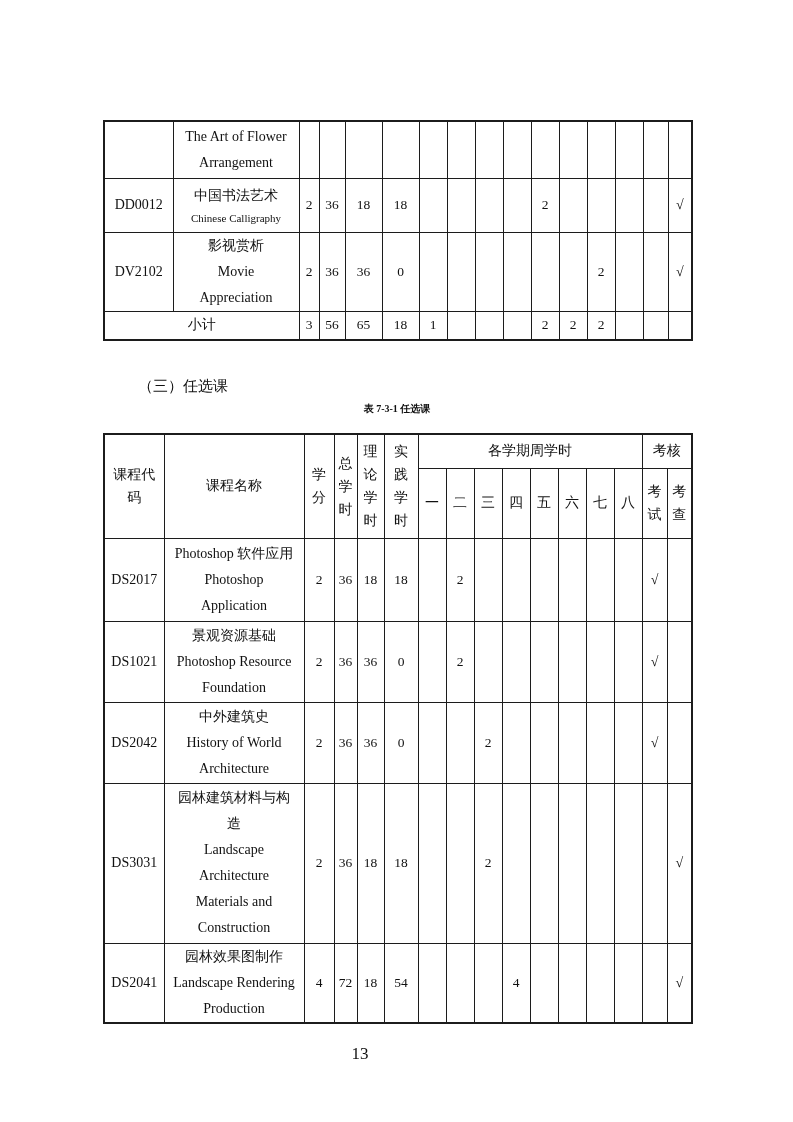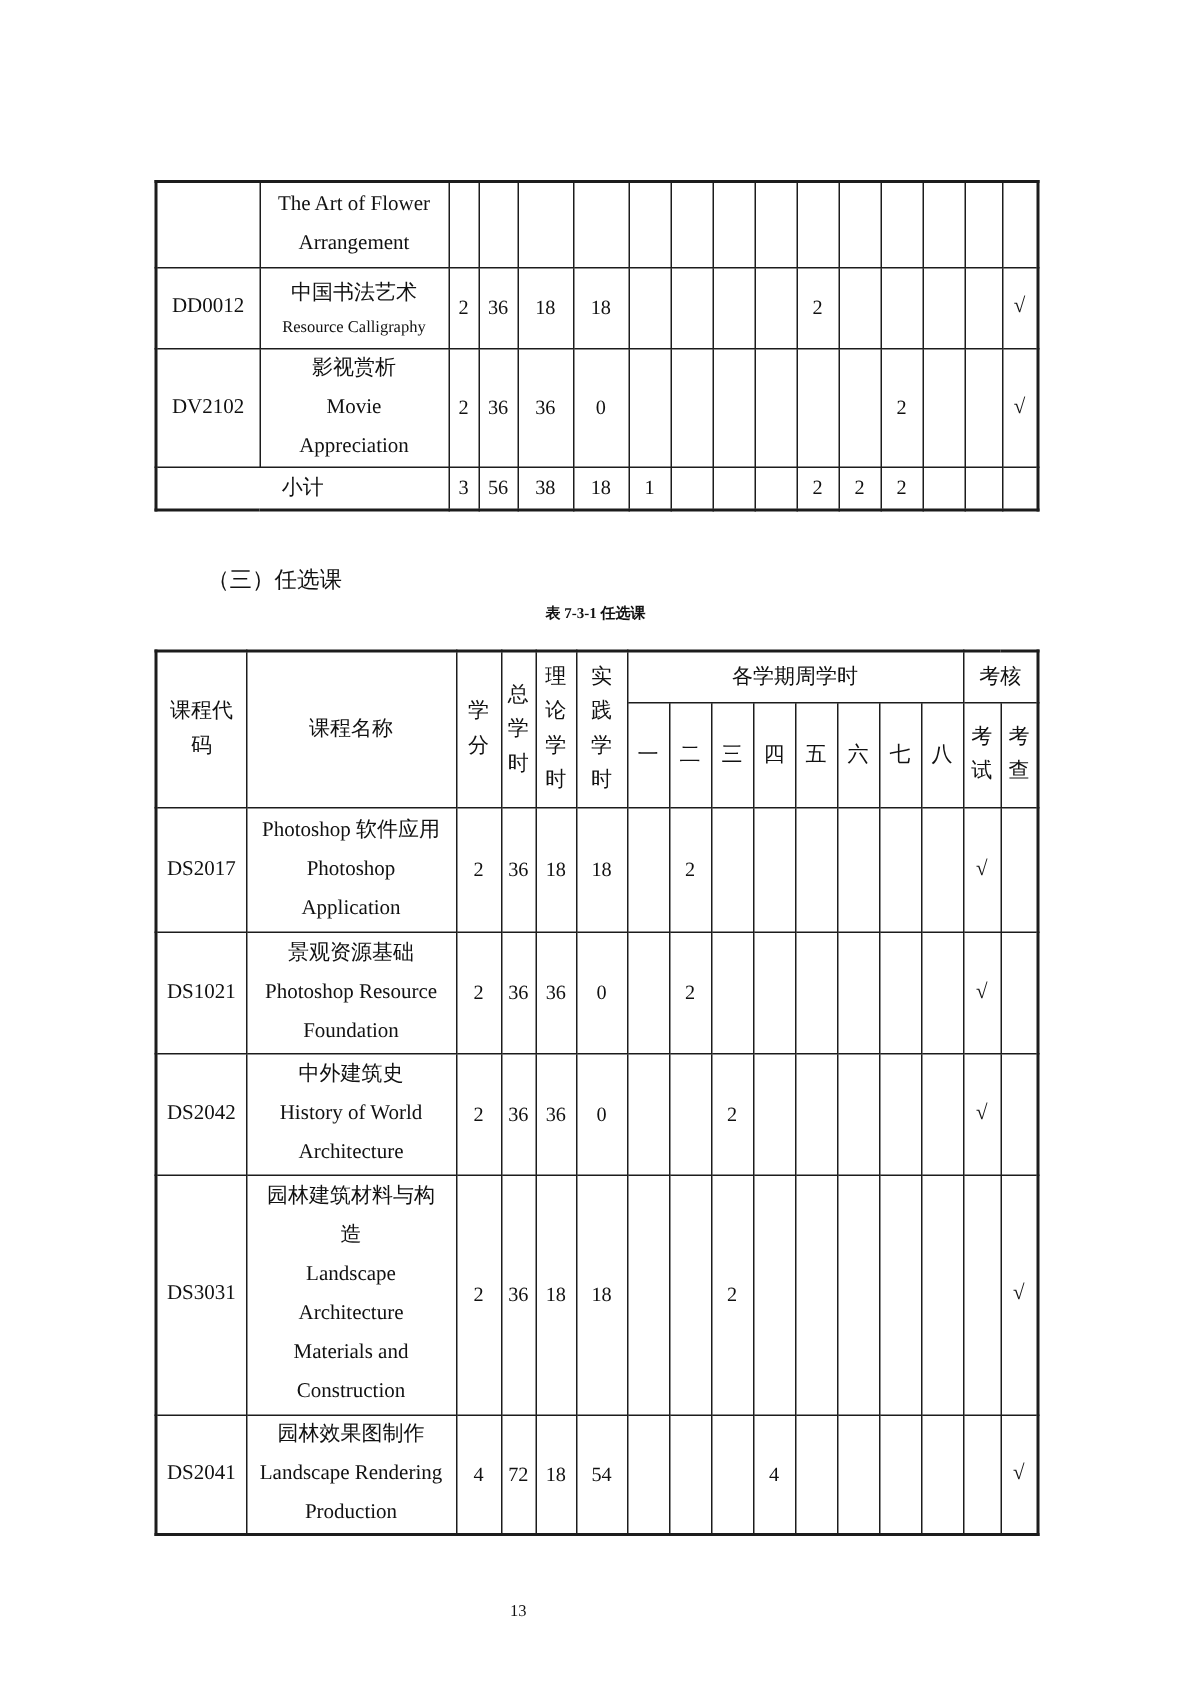--- a/index.html
+++ b/index.html
@@ -35,21 +35,21 @@
   #section-heading {
     position:absolute; left:138px; top:377px;
     font-weight:normal; font-size:15px;
   }
   #table-caption {
     position:absolute; left:103px; top:402px; width:588px;
     text-align:center; font-weight:bold; font-size:10px;
   }
   #page-number {
     position:absolute; top:1044px; left:340px; width:40px;
-    text-align:left; font-size:11px;margin-top:24px;
+    text-align:center; font-size:17px;
   }
 </style>
 </head>
 <body>
 
 <table id="prev-table" style="top:120px; width:588px;">
   <colgroup>
     <col style="width:69px">
       <col style="width:126px">
       <col style="width:20px">
@@ -84,21 +84,21 @@
     <td class="num"></td>
     <td class="num"></td>
     <td class="num"></td>
     <td class="check"></td>
     <td class="check"></td>
   </tr>
   <tr style="height:54px;">
     <td>DD0012</td>
     <td>
       <div class="zh-line">中国书法艺术</div>
-      <div class="small-en">Resource Calligraphy</div>
+      <div class="small-en">Chinese Calligraphy</div>
     </td>
     <td class="num">2</td>
     <td class="num">36</td>
     <td class="num">18</td>
     <td class="num">18</td>
     <td class="num"></td>
     <td class="num"></td>
     <td class="num"></td>
     <td class="num"></td>
     <td class="num">2</td>
@@ -125,21 +125,21 @@
     <td class="num"></td>
     <td class="num">2</td>
     <td class="num"></td>
     <td class="check"></td>
     <td class="check">√</td>
   </tr>
   <tr style="height:29px;margin-top:46px;">
     <td colspan="2">小计</td>
     <td class="num">3</td>
     <td class="num">56</td>
-    <td class="num">38</td>
+    <td class="num">65</td>
     <td class="num">18</td>
     <td class="num">1</td>
     <td class="num"></td>
     <td class="num"></td>
     <td class="num"></td>
     <td class="num">2</td>
     <td class="num">2</td>
     <td class="num">2</td>
     <td class="num"></td>
     <td class="check"></td>

